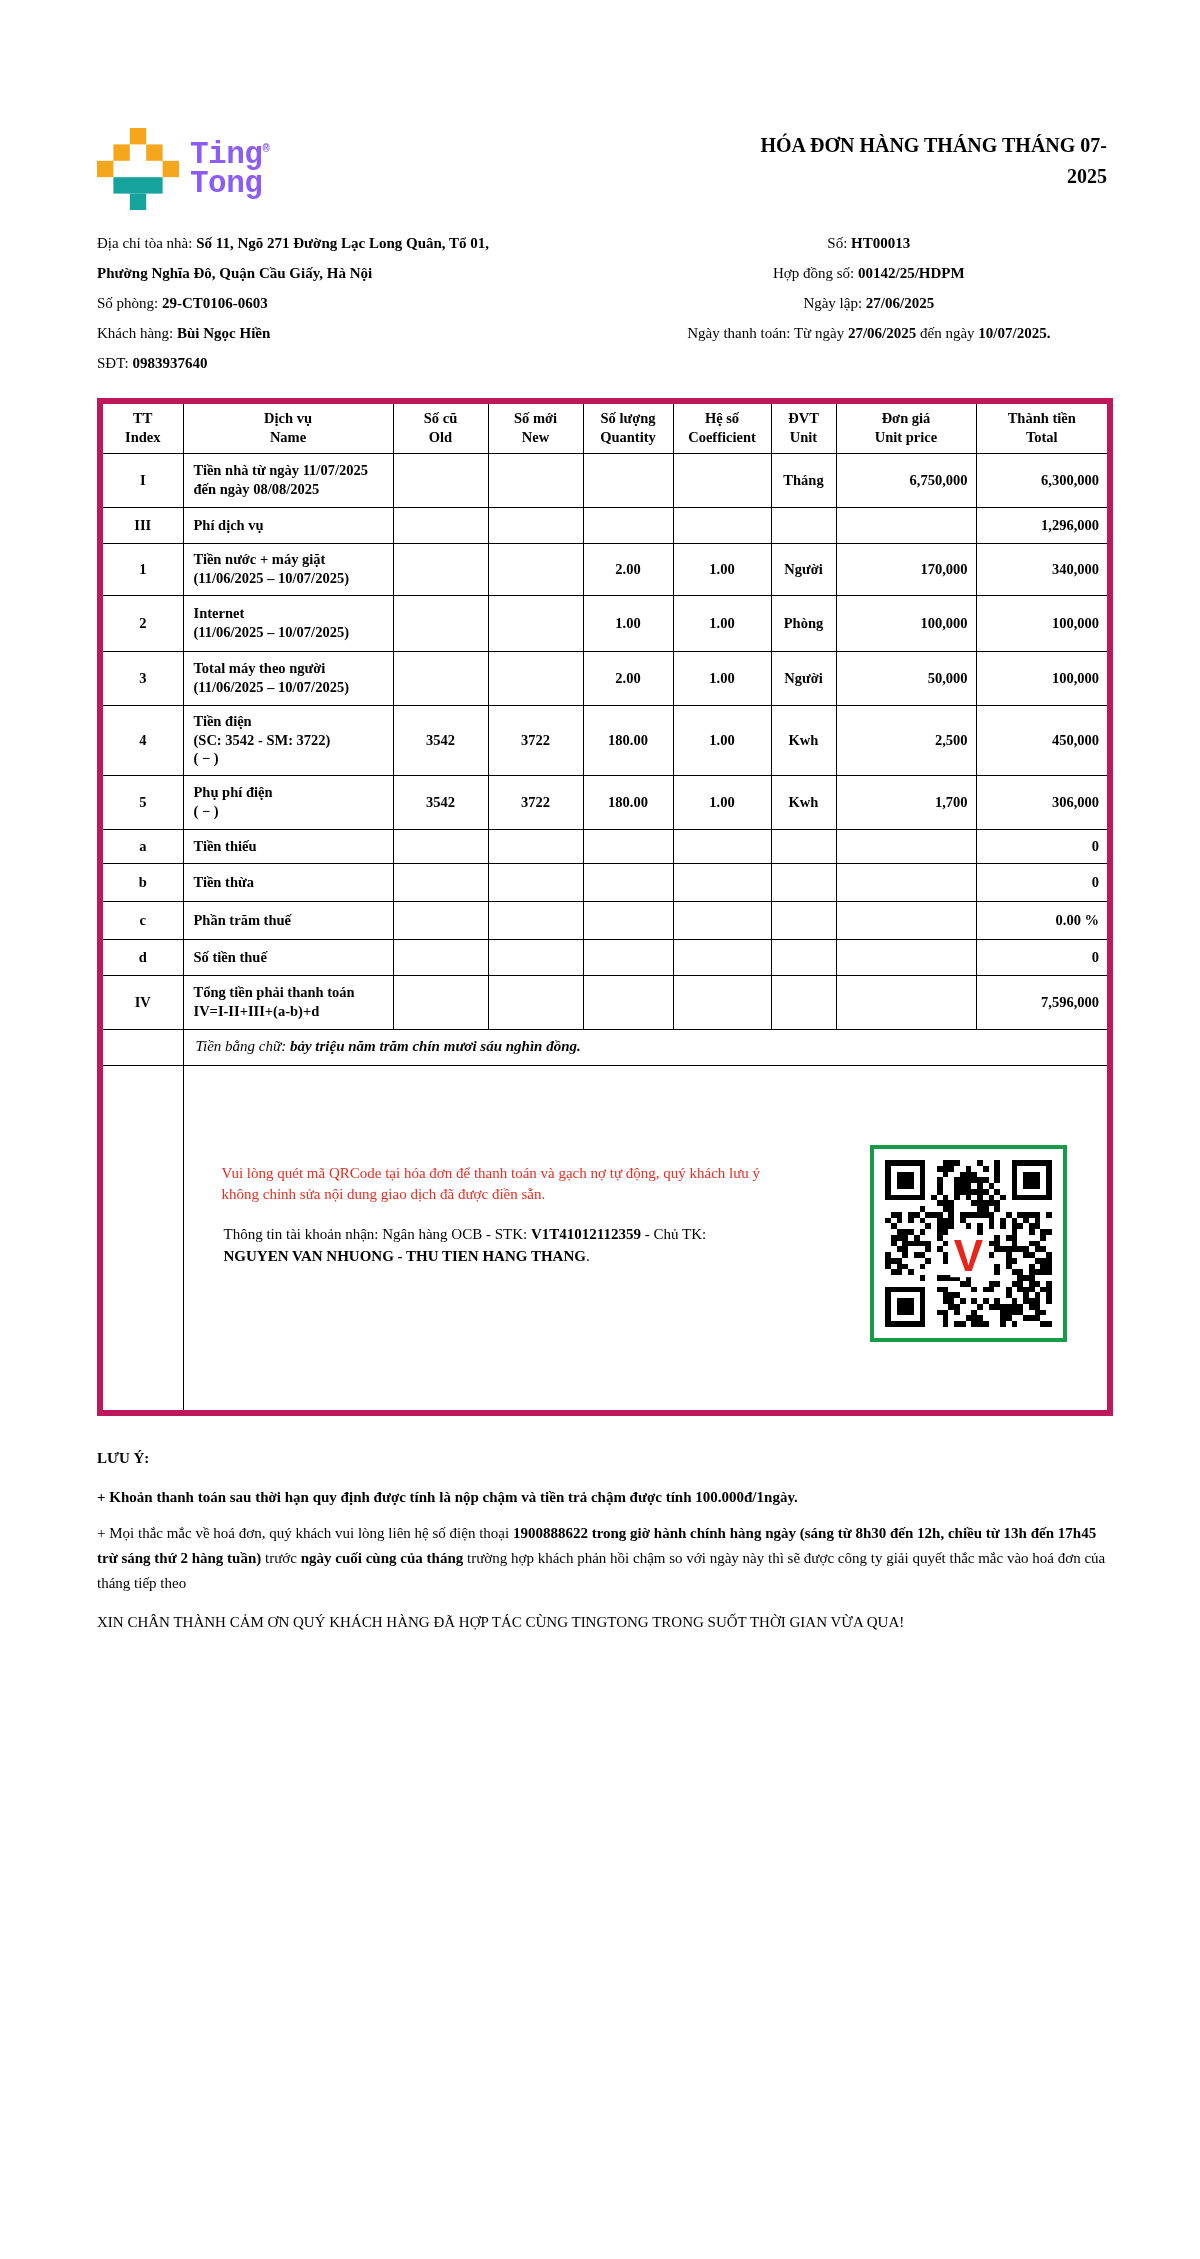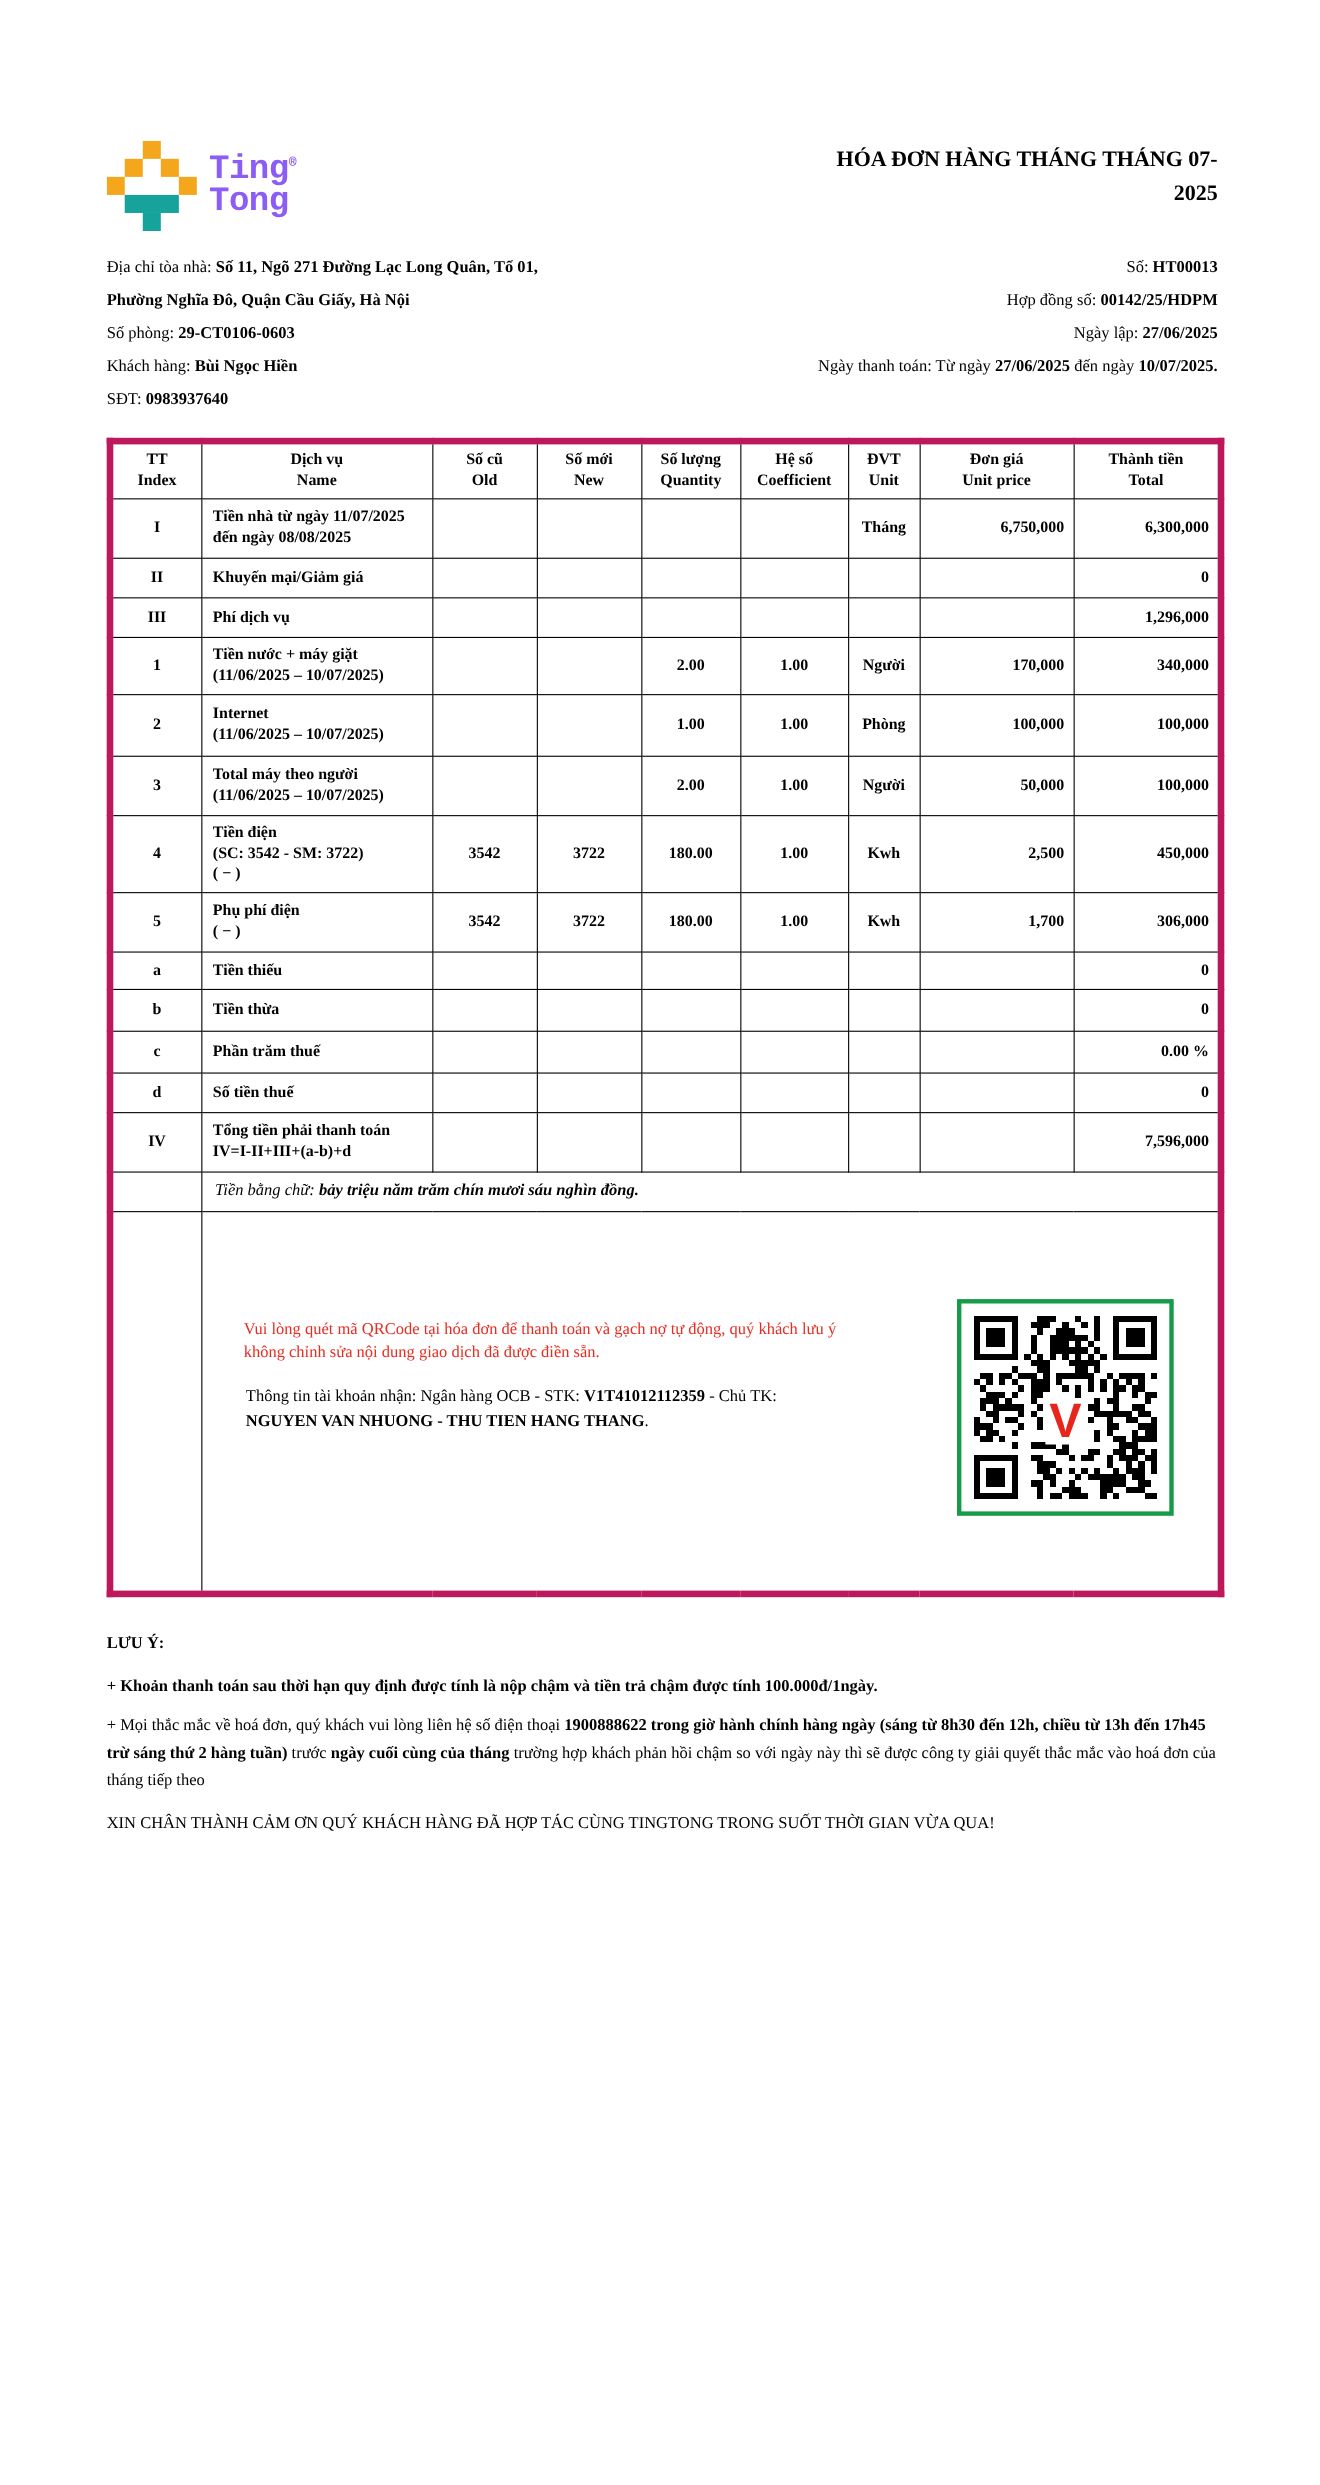--- a/index.html
+++ b/index.html
@@ -11,21 +11,21 @@
   .hdr{display:flex;justify-content:space-between;align-items:flex-start}
   .logo{display:flex;align-items:center;gap:11px}
   .logo-text{font-family:Liberation Mono, monospace;font-weight:bold;
              font-size:31px;line-height:.94;color:#8b5cf6;letter-spacing:-.5px}
   .reg{font-size:12px;vertical-align:super;font-weight:bold}
   .title{font-size:20px;font-weight:bold;text-align:right;line-height:1.55;margin-top:2px}
 
   
   .info{display:flex;justify-content:space-between;margin-top:24px}
   .info-left{width:560px}
-  .info-right{width:500px;text-align:right}
+  .info-right{width:500px;text-align:center}
   .info-line{font-size:15px;line-height:19px;margin-bottom:11px;white-space:nowrap}
   .val{font-weight:bold}
 
   
   table{border-collapse:collapse;table-layout:fixed;width:1010px;margin-top:14px;
         border:6px solid #be185d}
   td,th{border:1.5px solid #000;font-size:14.5px;font-weight:bold;vertical-align:middle;
         padding:2px 4px;line-height:1.3;overflow:hidden}
   .hl{display:block;text-align:center}
   .c-tt{text-align:center}
@@ -161,33 +161,20 @@
             <span class="nl">Tiền nhà từ ngày 11/07/2025 đến ngày 08/08/2025</span>
             <span class="nl"></span>
           </td>
       <td class="c-center"></td>
       <td class="c-center"></td>
       <td class="c-center"></td>
       <td class="c-center"></td>
       <td class="c-center">Tháng</td>
       <td class="c-money">6,750,000</td>
       <td class="c-money">6,300,000</td>
-    </tr>
-    <tr class="h36">
-      <td class="c-tt">II</td>
-      <td class="c-name">
-            <span class="nl">Khuyến mại/Giảm giá</span>
-          </td>
-      <td class="c-center"></td>
-      <td class="c-center"></td>
-      <td class="c-center"></td>
-      <td class="c-center"></td>
-      <td class="c-center"></td>
-      <td class="c-money"></td>
-      <td class="c-money">0</td>
     </tr>
     <tr class="h36">
       <td class="c-tt">III</td>
       <td class="c-name">
             <span class="nl">Phí dịch vụ</span>
           </td>
       <td class="c-center"></td>
       <td class="c-center"></td>
       <td class="c-center"></td>
       <td class="c-center"></td>

